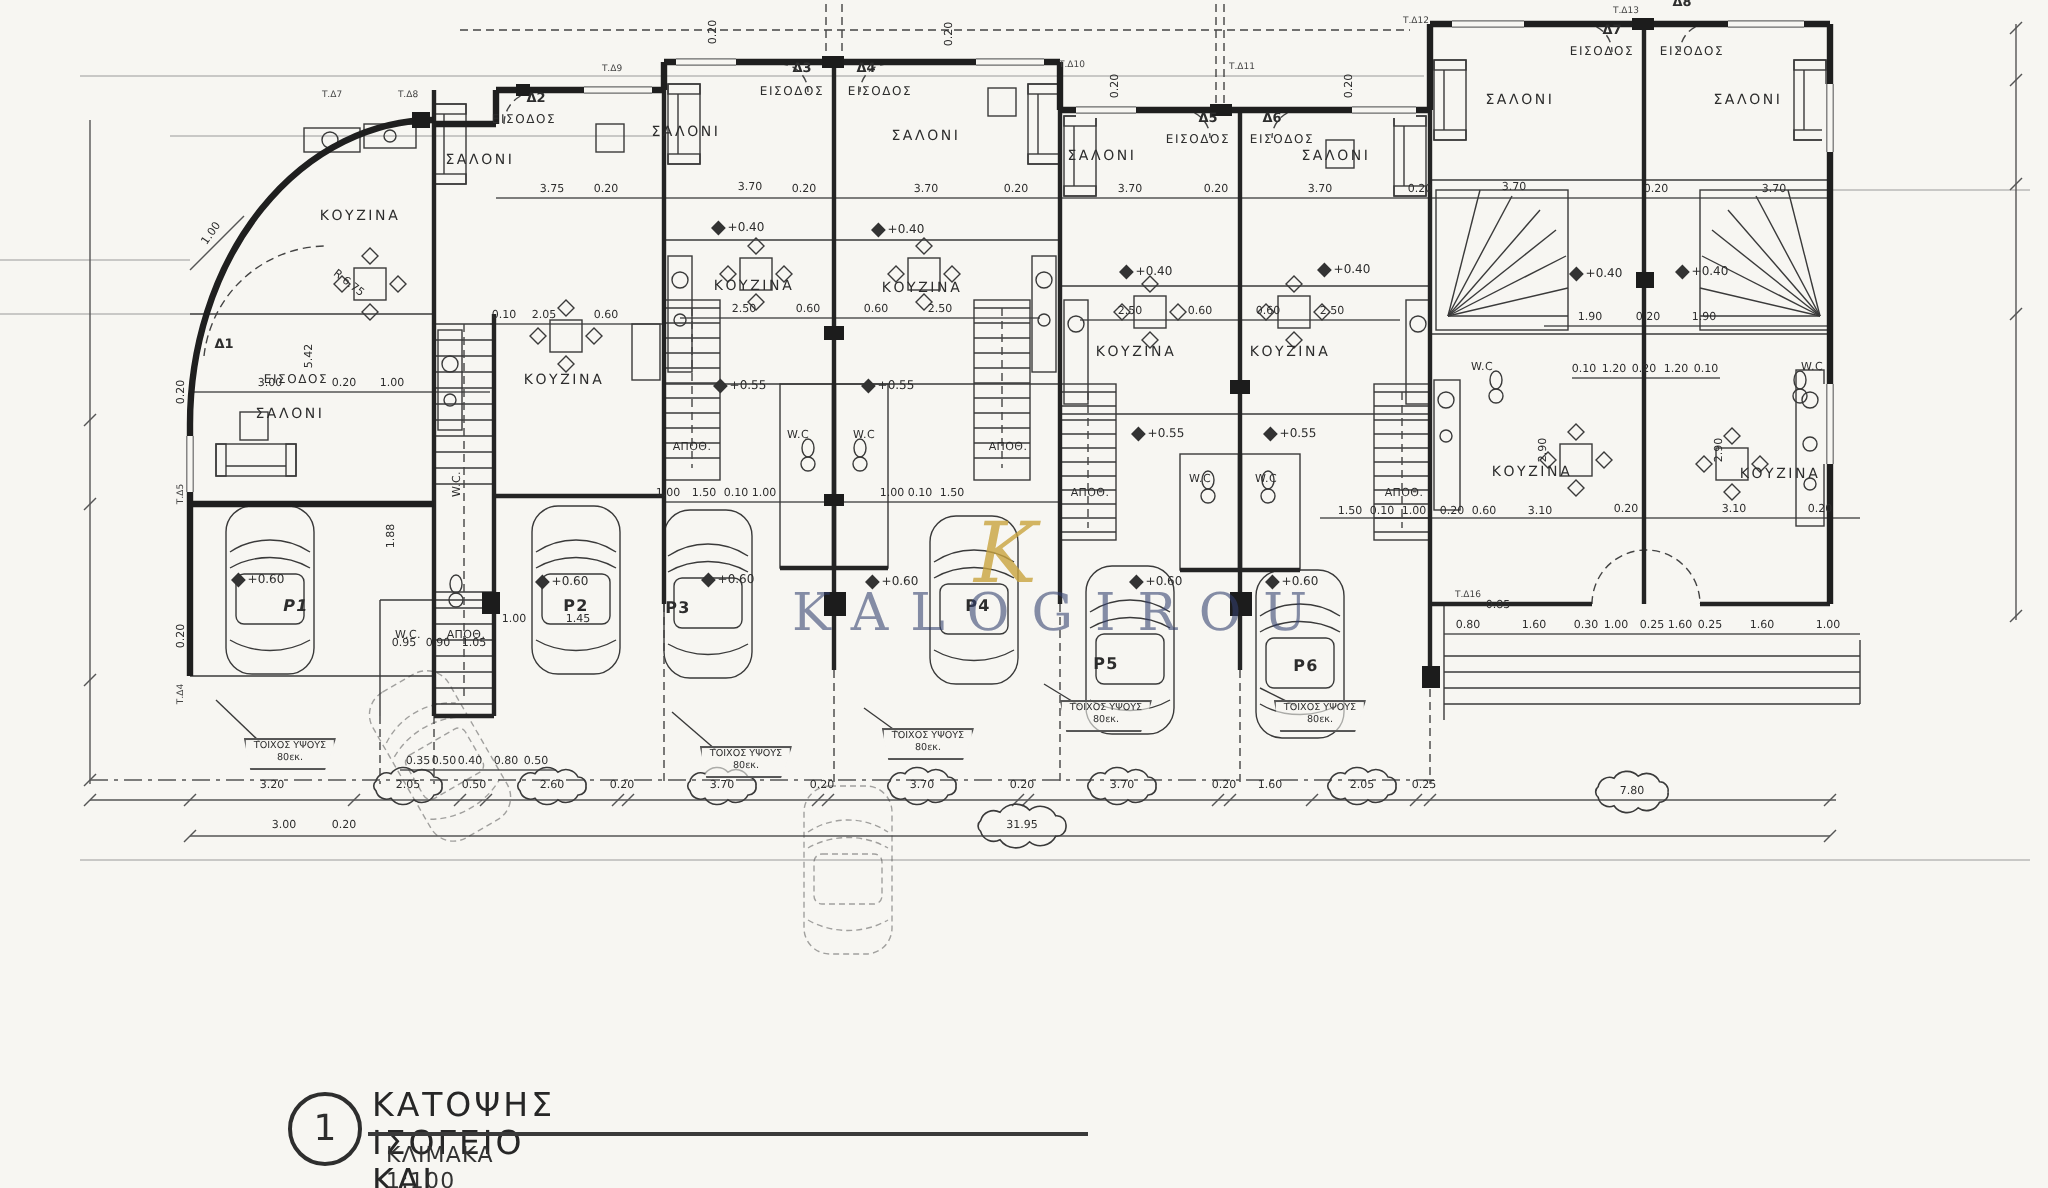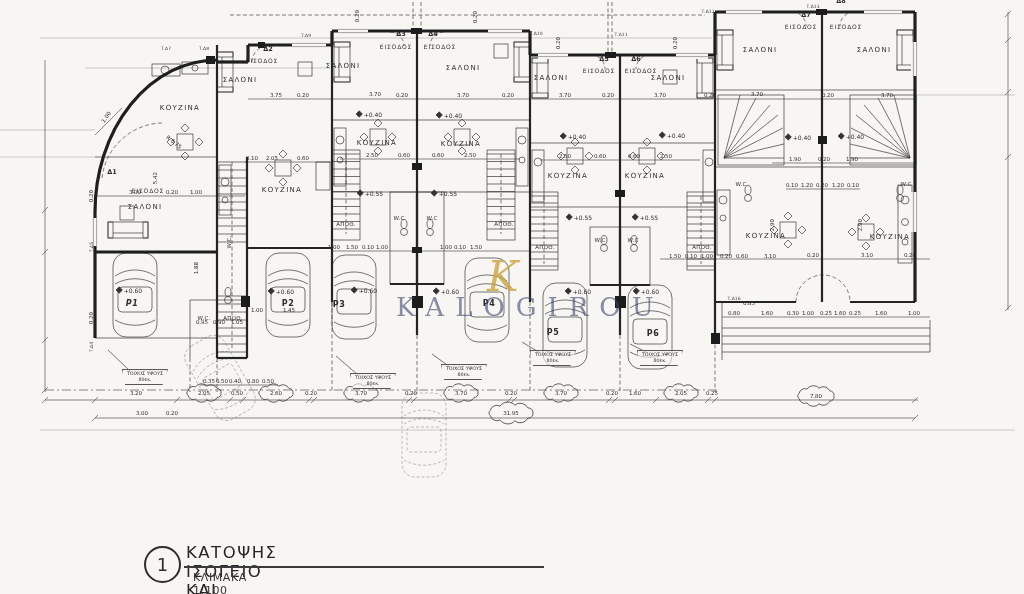--- a/index.html
+++ b/index.html
@@ -478,21 +478,21 @@
       <span class="lbl lv" style="left: 374px; top: 193px;">+0.55</span>
       <span class="lbl lv" style="left: 448px; top: 193px;">+0.55</span>
       <span class="lbl lv" style="left: 583px; top: 217px;">+0.55</span>
       <span class="lbl lv" style="left: 649px; top: 217px;">+0.55</span>
       <span class="lbl lv" style="left: 133px; top: 290px;">+0.60</span>
       <span class="lbl lv" style="left: 285px; top: 291px;">+0.60</span>
       <span class="lbl lv" style="left: 368px; top: 290px;">+0.60</span>
       <span class="lbl lv" style="left: 450px; top: 291px;">+0.60</span>
       <span class="lbl lv" style="left: 582px; top: 291px;">+0.60</span>
       <span class="lbl lv" style="left: 650px; top: 291px;">+0.60</span>
-      <span class="lbl pk" style="left: 132px; top: 303px; font-style: italic;">P1</span>
+      <span class="lbl pk" style="left: 148px; top: 303px; font-style: italic;">P1</span>
       <span class="lbl pk" style="left: 288px; top: 303px;">P2</span>
       <span class="lbl pk" style="left: 339px; top: 304px;">P3</span>
       <span class="lbl pk" style="left: 489px; top: 303px;">P4</span>
       <span class="lbl pk" style="left: 553px; top: 332px;">P5</span>
       <span class="lbl pk" style="left: 653px; top: 333px;">P6</span>
       <span class="lbl tg" style="left: 166px; top: 48px;">Τ.Δ7</span>
       <span class="lbl tg" style="left: 204px; top: 48px;">Τ.Δ8</span>
       <span class="lbl tg" style="left: 306px; top: 35px;">Τ.Δ9</span>
       <span class="lbl tg" style="left: 536px; top: 33px;">Τ.Δ10</span>
       <span class="lbl tg" style="left: 621px; top: 34px;">Τ.Δ11</span>

